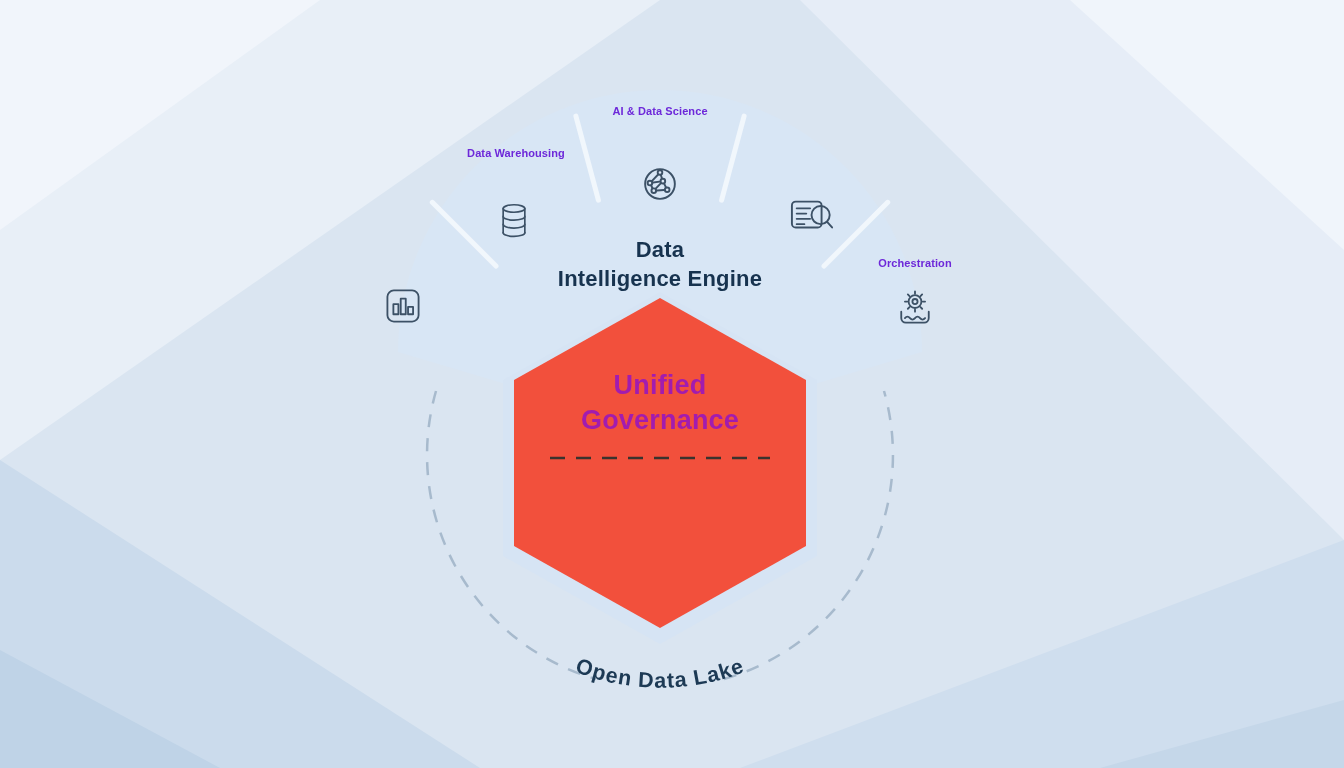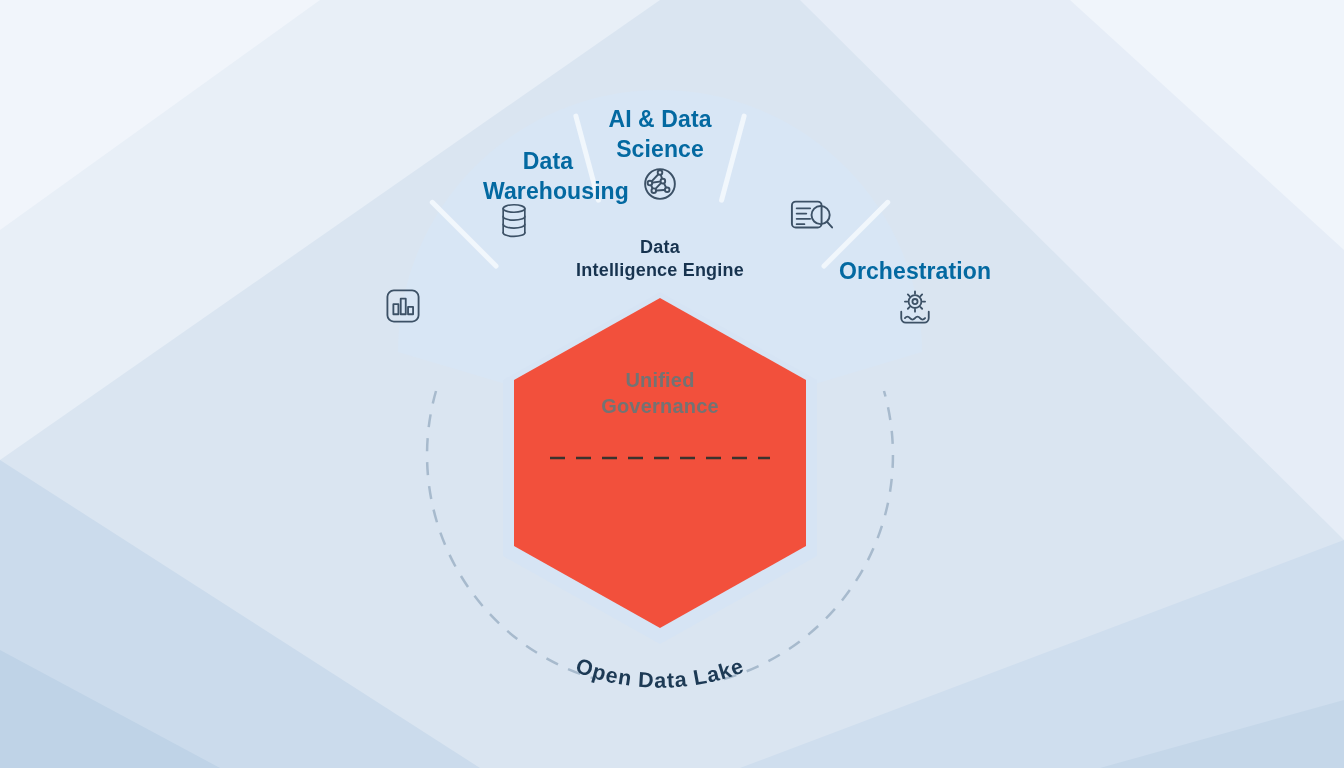--- a/index.html
+++ b/index.html
@@ -4,31 +4,31 @@
 <style>
   html,body { margin:0; padding:0; background:#DAE5F1; }
   .canvas {
     position:relative; width:1344px; height:768px; overflow:hidden;
     font-family:"Liberation Sans", sans-serif;
   }
   .scene { position:absolute; left:0; top:0; width:1344px; height:768px; display:block; }
 
   .cap-label {
     position:absolute; transform:translateX(-50%);
-    text-align:center; font-weight:700; font-size:23px; line-height:1.32;
-    color:#0369a1; letter-spacing:.1px;
+    text-align:center; font-weight:700; font-size:11px; line-height:1.32;
+    color:#6d28d9; letter-spacing:.1px;
   }
   .title {
     position:absolute; transform:translateX(-50%);
-    text-align:center; font-size:18px; font-weight:700; color:#17334F;
+    text-align:center; font-size:22px; font-weight:700; color:#17334F;
     white-space:pre-line; line-height:1.3; letter-spacing:.2px;
   }
   .hex-label {
     position:absolute; transform:translateX(-50%);
-    text-align:center; font-weight:700; color:#737373; font-size:20px; line-height:1.28;
+    text-align:center; font-weight:700; color:#a21caf; font-size:27px; line-height:1.28;
     letter-spacing:.2px;
   }
   .icon { position:absolute; transform:translate(-50%,-50%); }
   .icon svg {
     display:block; stroke:#3C5166; fill:none; stroke-width:2;
     stroke-linecap:round; stroke-linejoin:round;
   }
   .ring-text { font-size:21.5px; font-weight:700; fill:#1D3A55; letter-spacing:.9px;
     font-family:"Liberation Sans", sans-serif; }
 </style>
@@ -73,21 +73,21 @@
     <polygon points="660,292 817,380 817,556 660,644 503,556 503,380" fill="#D6E4F4"></polygon>
 
     <polygon points="660,298 806,380 806,546 660,628 514,546 514,380" fill="#F2503C"></polygon>
 
     <line x1="550" y1="458" x2="770" y2="458" stroke="#3A332E" stroke-width="2.6" stroke-dasharray="15 11"></line>
   </svg>
 
   <div class="title" style="left:660px; top:236px; width:260px;">Data
 Intelligence Engine</div>
 
-  <div class="cap-label" style="left:548px; top:146px; width:130px;">Data Warehousing</div>
+  <div class="cap-label" style="left:516px; top:146px; width:130px;">Data Warehousing</div>
   <div class="cap-label" style="left:660px; top:104px; width:120px;">AI &amp; Data Science</div>
   <div class="cap-label" style="left:915px; top:256px; width:170px;">Orchestration</div>
 
   <div class="icon" style="left:403px; top:306px;">
     <svg width="44" height="44" viewBox="0 0 48 48">
       <rect x="7" y="7" width="34" height="34" rx="7"></rect>
       <rect x="13.5" y="22" width="5.5" height="11"></rect>
       <rect x="21.5" y="16" width="5.5" height="17"></rect>
       <rect x="29.5" y="25" width="5.5" height="8"></rect>
     </svg>

